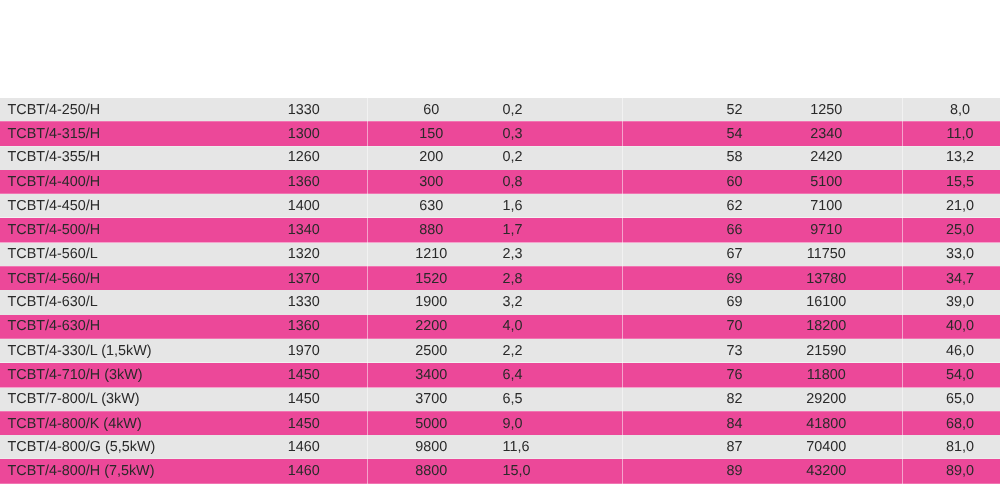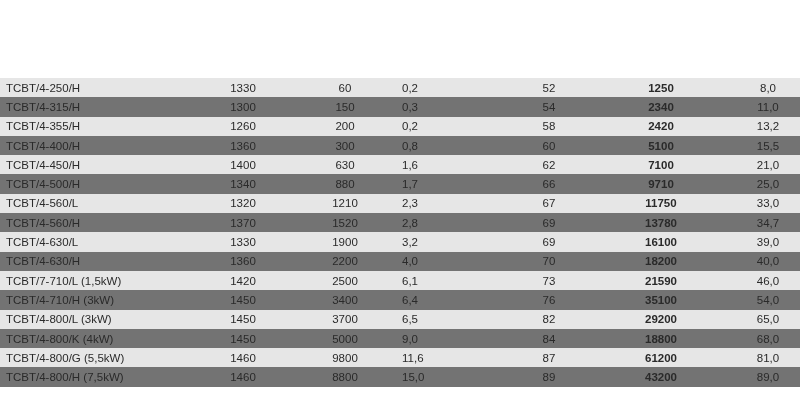--- a/index.html
+++ b/index.html
@@ -28,29 +28,29 @@
     color: #2a2a2a;
   }
   table.spec td {
     height: 19.3px;
     padding: 0 6px;
     border: 0;
     white-space: nowrap;
     overflow: hidden;
   }
   tr.row-light td { background: #e6e6e6; }
-  tr.row-dark  td { background: #737373; }
+  tr.row-dark  td { background: #ec4899; }
 
   
   .c0 { width: 180px; text-align: left;  padding-left: 8px; }
   .c1 { width: 90px;  text-align: center; margin-top: 47px; }
   .c2 { width: 90px;  text-align: center; }
   .c3 { width: 90px;  }
-  .c4 { width: 90px;  text-align: center; }
-  .c5 { width: 110px; text-align: center; font-weight: bold; }
+  .c4 { width: 90px;  text-align: right; }
+  .c5 { width: 110px; text-align: center; }
   .c6 { width: 80px;  text-align: center; }
 </style>
 </head>
 <body>
 
 <div class="sheet">
   <table class="spec">
     <tbody>
         <tr class="row-light">
           <td class="c0">TCBT/4-250/H</td>
@@ -136,62 +136,62 @@
         <tr class="row-dark">
           <td class="c0">TCBT/4-630/H</td>
           <td class="c1">1360</td>
           <td class="c2">2200</td>
           <td class="c3">4,0</td>
           <td class="c4">70</td>
           <td class="c5">18200</td>
           <td class="c6">40,0</td>
         </tr>
         <tr class="row-light">
-          <td class="c0">TCBT/7-710/L  (1,5kW)</td>
-          <td class="c1">1420</td>
+          <td class="c0">TCBT/4-330/L  (1,5kW)</td>
+          <td class="c1">1970</td>
           <td class="c2">2500</td>
-          <td class="c3">6,1</td>
+          <td class="c3">2,2</td>
           <td class="c4">73</td>
           <td class="c5">21590</td>
           <td class="c6">46,0</td>
         </tr>
         <tr class="row-dark">
           <td class="c0">TCBT/4-710/H  (3kW)</td>
           <td class="c1">1450</td>
           <td class="c2">3400</td>
           <td class="c3">6,4</td>
           <td class="c4">76</td>
-          <td class="c5">35100</td>
+          <td class="c5">11800</td>
           <td class="c6">54,0</td>
         </tr>
         <tr class="row-light">
-          <td class="c0">TCBT/4-800/L  (3kW)</td>
+          <td class="c0">TCBT/7-800/L  (3kW)</td>
           <td class="c1">1450</td>
           <td class="c2">3700</td>
           <td class="c3">6,5</td>
           <td class="c4">82</td>
           <td class="c5">29200</td>
           <td class="c6">65,0</td>
         </tr>
         <tr class="row-dark">
           <td class="c0">TCBT/4-800/K  (4kW)</td>
           <td class="c1">1450</td>
           <td class="c2">5000</td>
           <td class="c3">9,0</td>
           <td class="c4">84</td>
-          <td class="c5">18800</td>
+          <td class="c5">41800</td>
           <td class="c6">68,0</td>
         </tr>
         <tr class="row-light">
           <td class="c0">TCBT/4-800/G  (5,5kW)</td>
           <td class="c1">1460</td>
           <td class="c2">9800</td>
           <td class="c3">11,6</td>
           <td class="c4">87</td>
-          <td class="c5">61200</td>
+          <td class="c5">70400</td>
           <td class="c6">81,0</td>
         </tr>
         <tr class="row-dark">
           <td class="c0">TCBT/4-800/H  (7,5kW)</td>
           <td class="c1">1460</td>
           <td class="c2">8800</td>
           <td class="c3">15,0</td>
           <td class="c4">89</td>
           <td class="c5">43200</td>
           <td class="c6">89,0</td>

